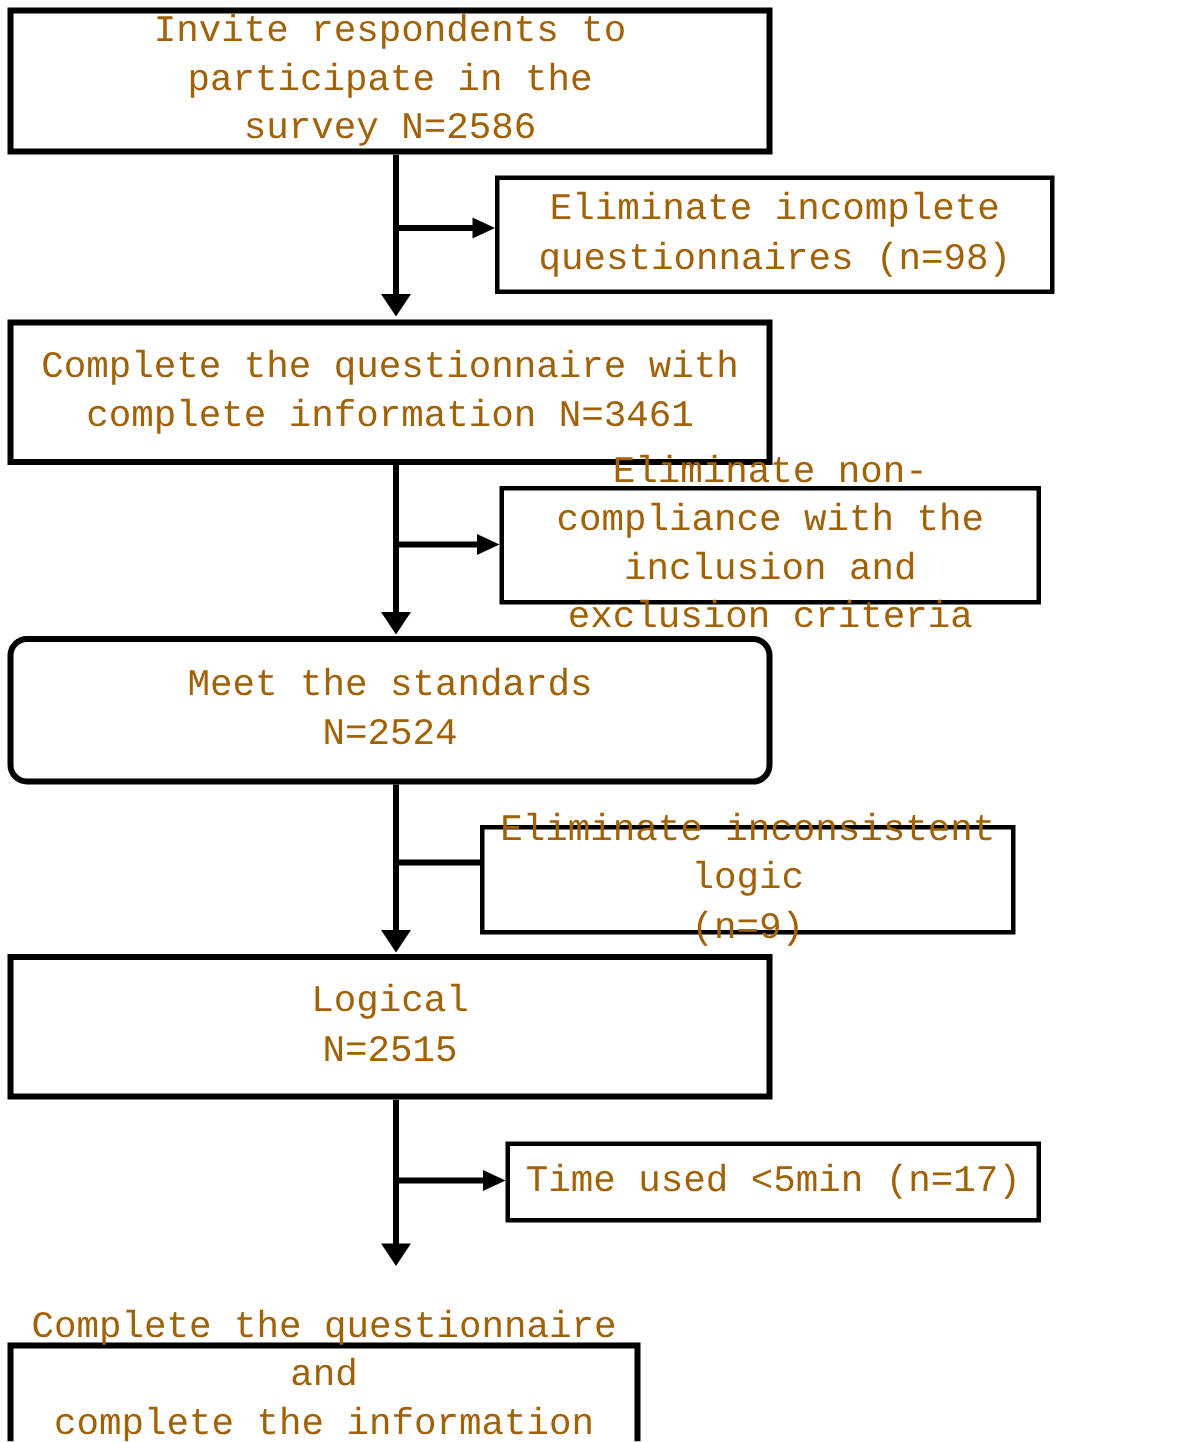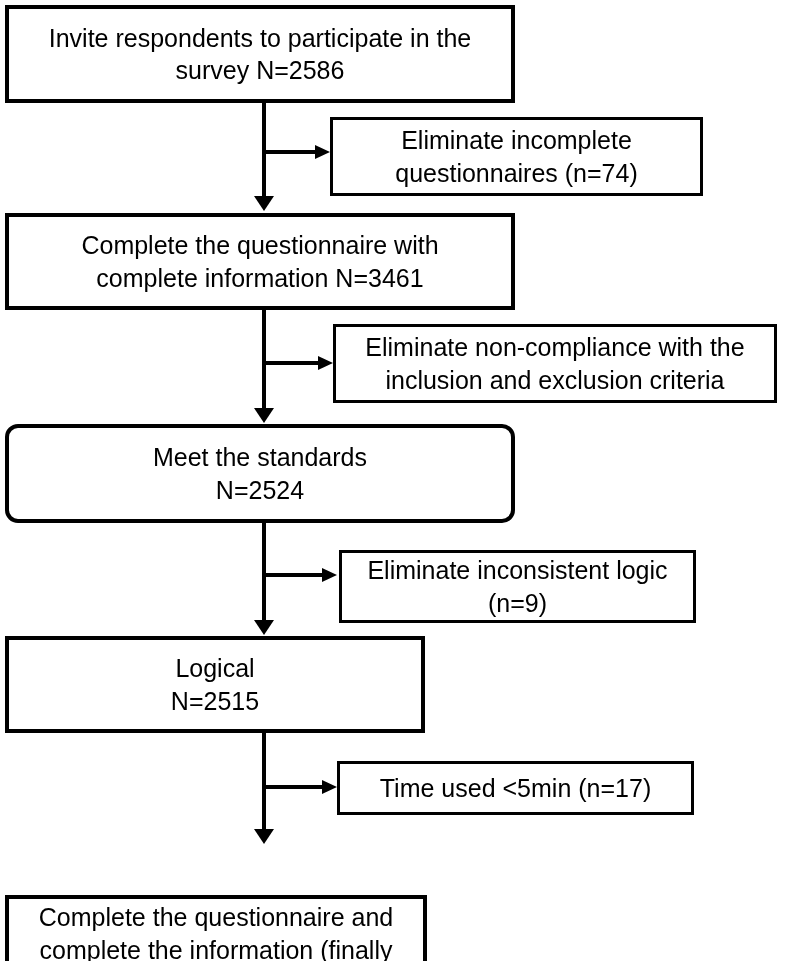--- a/index.html
+++ b/index.html
@@ -1,22 +1,22 @@
 <!DOCTYPE html>
 <html><head>
 <meta charset="utf-8">
 <style>
   html, body { margin: 0; padding: 0; background: #ffffff; }
   .canvas {
     position: relative;
     width: 786px;
     height: 961px;
     background: #ffffff;
-    font-family: Liberation Sans, sans-serif;
-    color: #000000;
+    font-family: Liberation Mono, monospace;
+    color: #a16207;
     overflow: hidden;
   }
   .connectors {
     position: absolute;
     left: 0; top: 0;
     width: 786px; height: 961px;
     pointer-events: none;
   }
   .connectors path {
     stroke: #000000;
@@ -82,44 +82,44 @@
     </g>
   </svg>
 
   <div class="box main" style="left:5px; top:5px; width:510px; height:98px;">
     <span>Invite respondents to participate in the
 survey N=2586</span>
   </div>
 
   <div class="box" style="left:330px; top:117px; width:373px; height:79px;">
     <span>Eliminate incomplete
-questionnaires (n=74)</span>
+questionnaires (n=98)</span>
   </div>
 
   <div class="box main" style="left:5px; top:213px; width:510px; height:97px;">
     <span>Complete the questionnaire with
 complete information N=3461</span>
   </div>
 
-  <div class="box" style="left:333px; top:324px; width:444px; height:79px;">
+  <div class="box" style="left:333px; top:324px; width:361px; height:79px;">
     <span>Eliminate non-compliance with the
 inclusion and exclusion criteria</span>
   </div>
 
   <div class="box main" style="left:5px; top:424px; width:510px; height:99px;border-radius:13px;">
     <span>Meet the standards
 N=2524</span>
   </div>
 
-  <div class="box" style="left:339px; top:550px; width:357px; height:73px;">
+  <div class="box" style="left:320px; top:550px; width:357px; height:73px;">
     <span>Eliminate inconsistent logic
 (n=9)</span>
   </div>
 
-  <div class="box main" style="left:5px; top:636px; width:420px; height:97px;">
+  <div class="box main" style="left:5px; top:636px; width:510px; height:97px;">
     <span>Logical
 N=2515</span>
   </div>
 
   <div class="box" style="left:337px; top:761px; width:357px; height:54px;">
     <span>Time used &lt;5min (n=17)</span>
   </div>
 
   <div class="box main" style="left:5px; top:895px; width:422px; height:110px;">
     <span>Complete the questionnaire and

